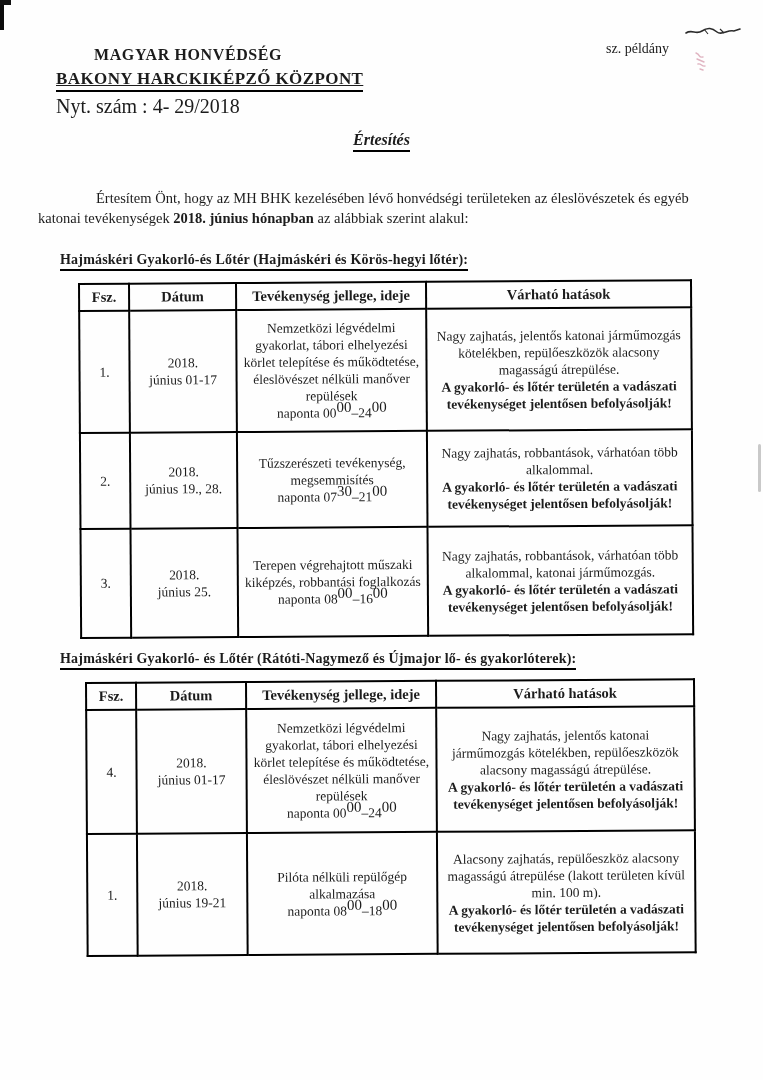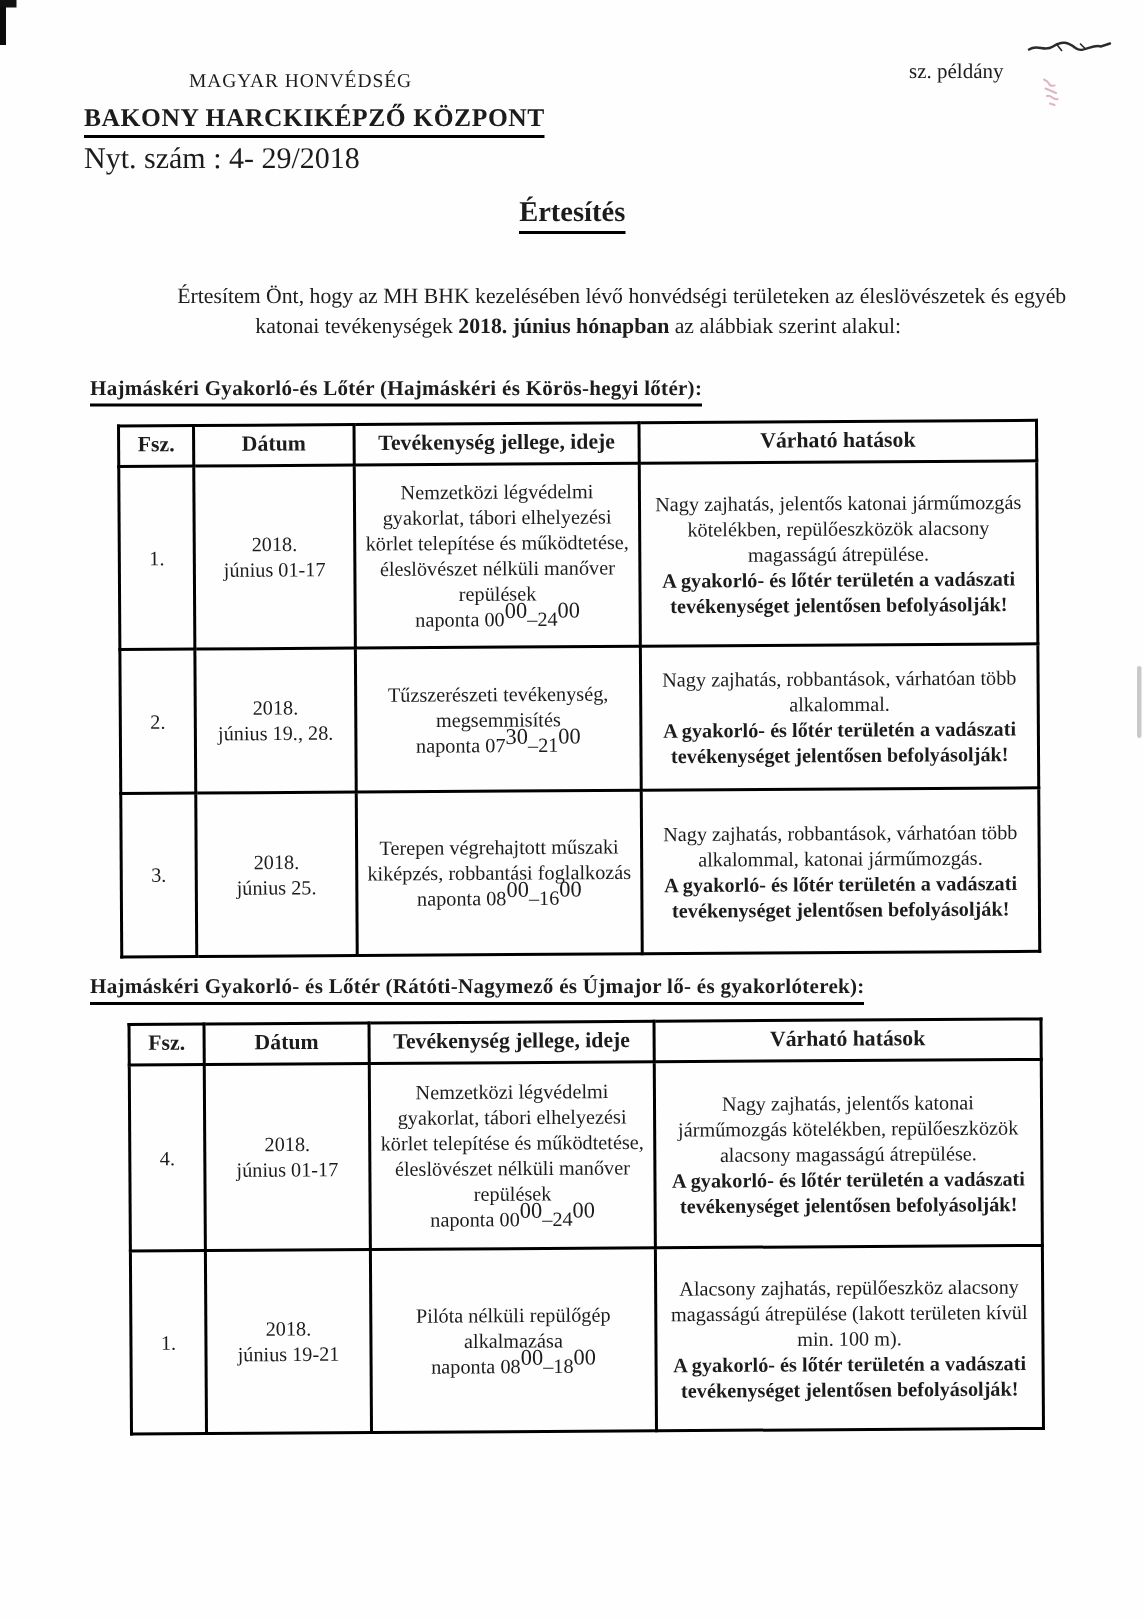--- a/index.html
+++ b/index.html
@@ -15,31 +15,31 @@
 
   
   .edge-strip { position:absolute; left:0; top:0; width:4px; height:30px; background:#0b0b0b; }
   .edge-dot   { position:absolute; left:0; top:0; width:11px; height:5px; background:#111; }
   .squiggle   { position:absolute; left:684px; top:20px; }
   .stamp-mark { position:absolute; left:692px; top:49px; opacity:.55; }
   .right-smudge { position:absolute; right:2px; top:444px; width:3px; height:48px; background:#c9c9c9; border-radius:2px; }
 
   
   .copy-label { position:absolute; left:606px; top:41px; font-size:14px;text-align:right; }
-  .org1 { position:absolute; left:94px;  top:46px; font-size:13px; font-weight:normal; letter-spacing:.6px;margin-left:32px; }
+  .org1 { position:absolute; left:94px;  top:46px; font-size:16px; font-weight:bold; letter-spacing:.6px; }
   .org2 { position:absolute; left:56px;  top:69px; font-size:17px; font-weight:bold; letter-spacing:.4px;
-          border-bottom:2.5px solid #000; padding-bottom:1px; }
+          border-bottom:2.5px solid #000; padding-bottom:1px;text-decoration:underline; }
   .reg  { position:absolute; left:56px;  top:95px; font-size:20px; }
 
   .title-wrap { position:absolute; left:0; right:0; top:131px; text-align:center; }
-  .doc-title  { display:inline-block; font-size:19px; font-weight:bold;
-                border-bottom:2.5px solid #000; padding-bottom:1px; }
+  .doc-title  { display:inline-block; font-size:16px; font-weight:bold;
+                border-bottom:2.5px solid #000; padding-bottom:1px;font-style:italic; }
 
   .intro { position:absolute; left:38px; right:30px; top:188px;
-           font-size:14.5px; line-height:1.38; text-indent:58px; text-align:center; margin:0; }
+           font-size:14.5px; line-height:1.38; text-indent:58px; text-align:left; margin:0; }
 
   .sec-heading { position:absolute; font-size:14px; font-weight:bold;
                  border-bottom:2px solid #000; padding-bottom:1px; letter-spacing:.2px; white-space:nowrap; }
   .sec1 { left:60px; top:252px; }
   .sec2 { left:60px; top:651px;text-align:center; }
 
   
   table.tbl { position:absolute; border-collapse:collapse; table-layout:fixed;
               transform:rotate(-0.35deg); transform-origin:left top; }
   .tbl1 { left:78px; top:283px; width:612px; }

